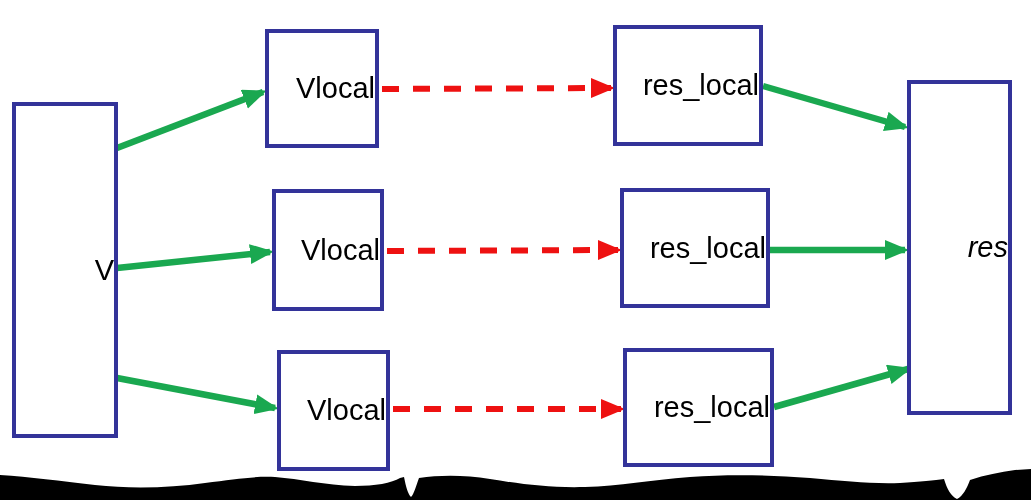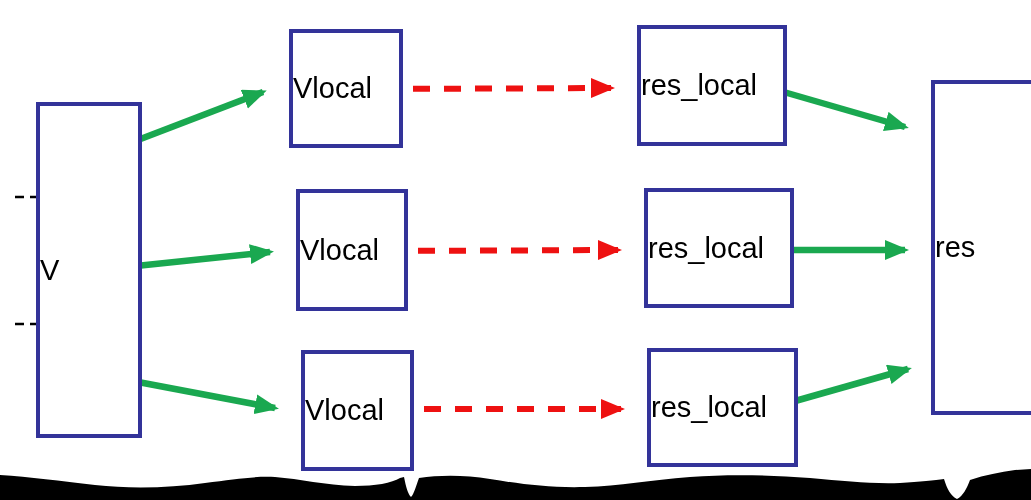--- a/index.html
+++ b/index.html
@@ -13,40 +13,39 @@
     height: 500px;
     background: var(--background, #ffffff);
     overflow: hidden;
   }
   .box {
     position: absolute;
     border: 4px solid var(--blue, #333399);
     background: var(--background, #ffffff);
     display: flex;
     align-items: center;
-    justify-content: flex-start;
+    justify-content: flex-end;
     color: var(--ink, #000000);
     font-size: 29px;
     line-height: 1;
     box-sizing: border-box;
     z-index: 2;
-    margin-left: 24px;
   }
   
   .box-v        { left: 12px;  top: 102px; width: 106px; height: 336px; }
   
   .box-vlocal-1 { left: 265px; top: 29px;  width: 114px; height: 119px; }
   .box-vlocal-2 { left: 272px; top: 189px; width: 112px; height: 122px; }
   .box-vlocal-3 { left: 277px; top: 350px; width: 113px; height: 121px; }
   
   .box-reslocal-1 { left: 613px; top: 25px;  width: 150px; height: 121px; }
   .box-reslocal-2 { left: 620px; top: 188px; width: 150px; height: 120px; }
   .box-reslocal-3 { left: 623px; top: 348px; width: 151px; height: 119px; }
   
-  .box-res      { left: 907px; top: 80px;  width: 105px; height: 335px; }
+  .box-res      { left: 907px; top: 80px;  width: 105px; height: 335px; font-style: italic; }
 
   svg.overlay {
     position: absolute;
     left: 0; top: 0;
     width: 1031px; height: 500px;
     z-index: 1;
     pointer-events: none;
   }
   .g-line { stroke: var(--green, #1aa850); stroke-width: 6.5; fill: none; }
   .r-line { stroke: var(--red, #ee1111); stroke-width: 6; stroke-dasharray: 17 14; fill: none; }

